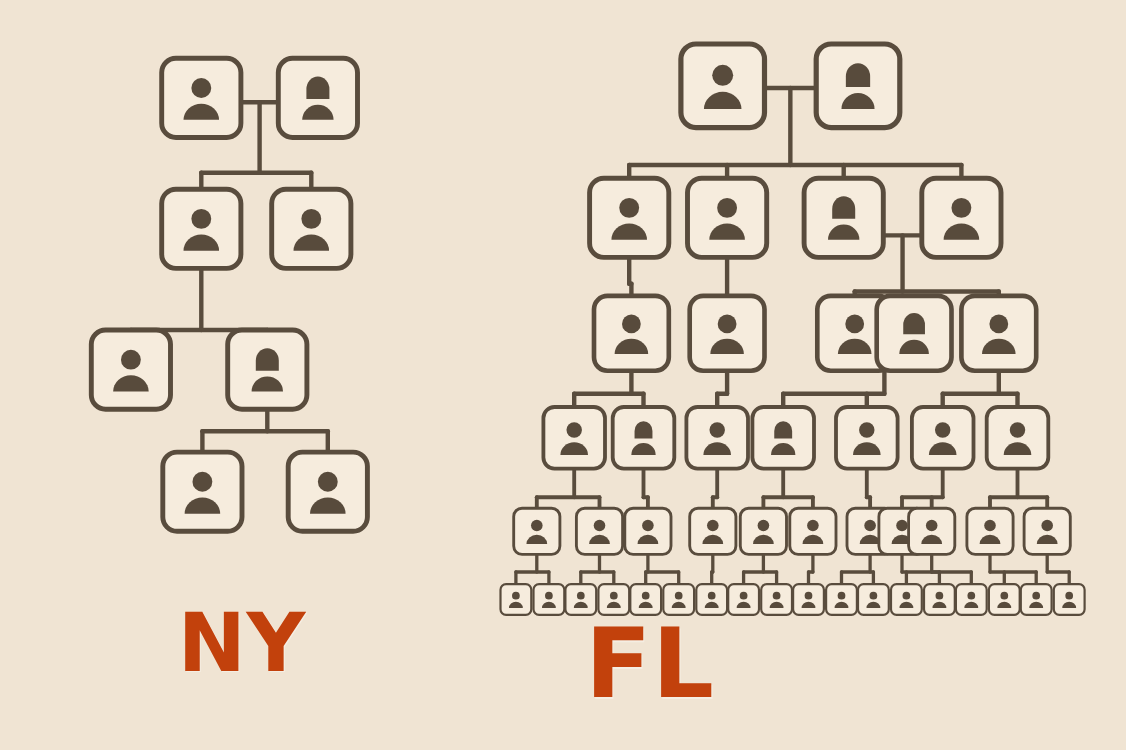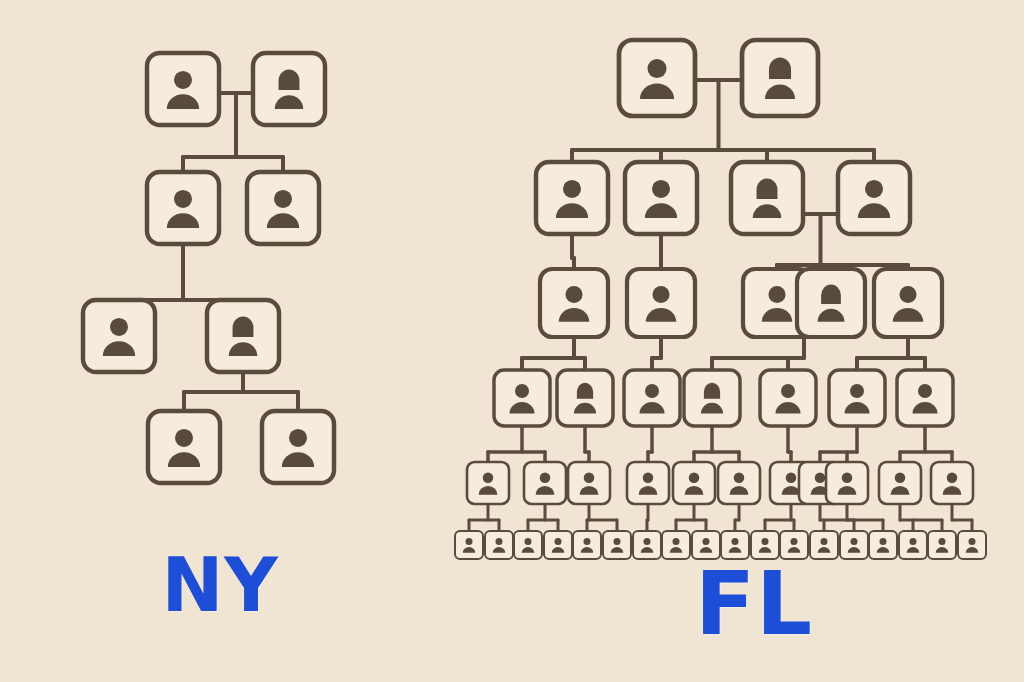--- a/index.html
+++ b/index.html
@@ -25,39 +25,38 @@
     left: 0;
     top: 0;
     width: 1024px;
     height: 682px;
     display: block;
   }
   .label-text {
     position: absolute;
     font-family: "DejaVu Sans", "Liberation Sans", sans-serif;
     font-weight: bold;
-    color: #1d4ed8;
+    color: #c2410c;
     letter-spacing: 0.01em;
     line-height: 1;
     user-select: none;
     text-shadow: 1px 1px 0 rgba(255,255,255,0.35);
   }
   #label-ny {
     left: 0;
     top: 548;
     width: 440px;
     text-align: center;
     font-size: 74px;
     top: 548px;
   }
   #label-fl {
-    left: 544px;
+    left: 532px;
     top: 560px;
     width: 420px;
-    text-align: center;
     font-size: 88px;
   }
 </style>
 </head>
 <body>
 
 <div id="canvas">
 
   <svg id="tree-svg" viewBox="0 0 1024 682">
     <defs>

